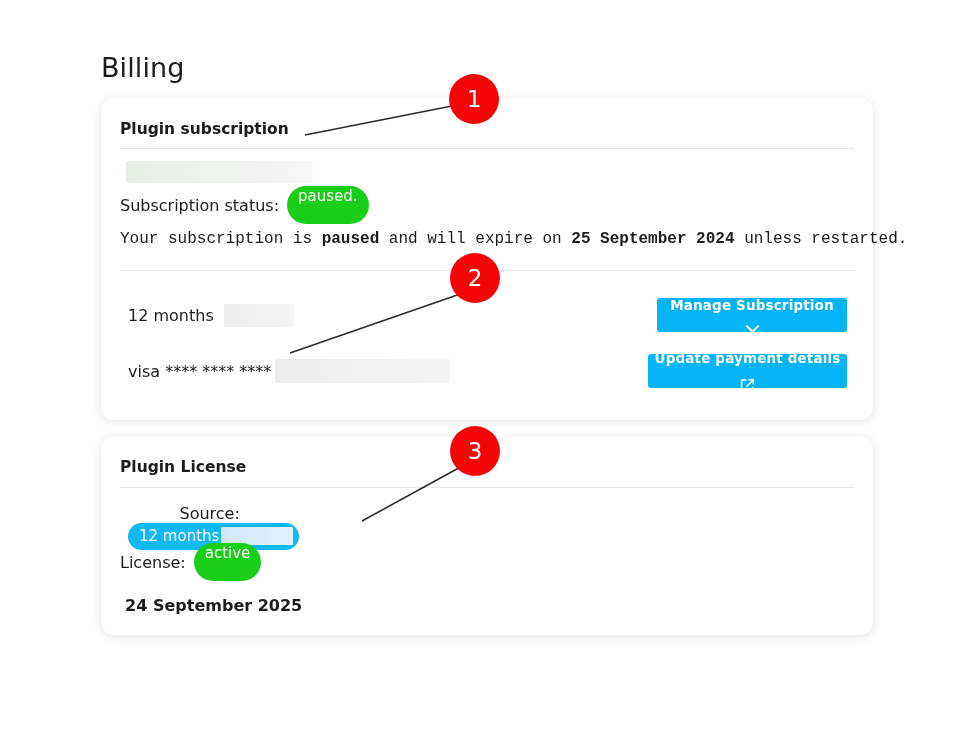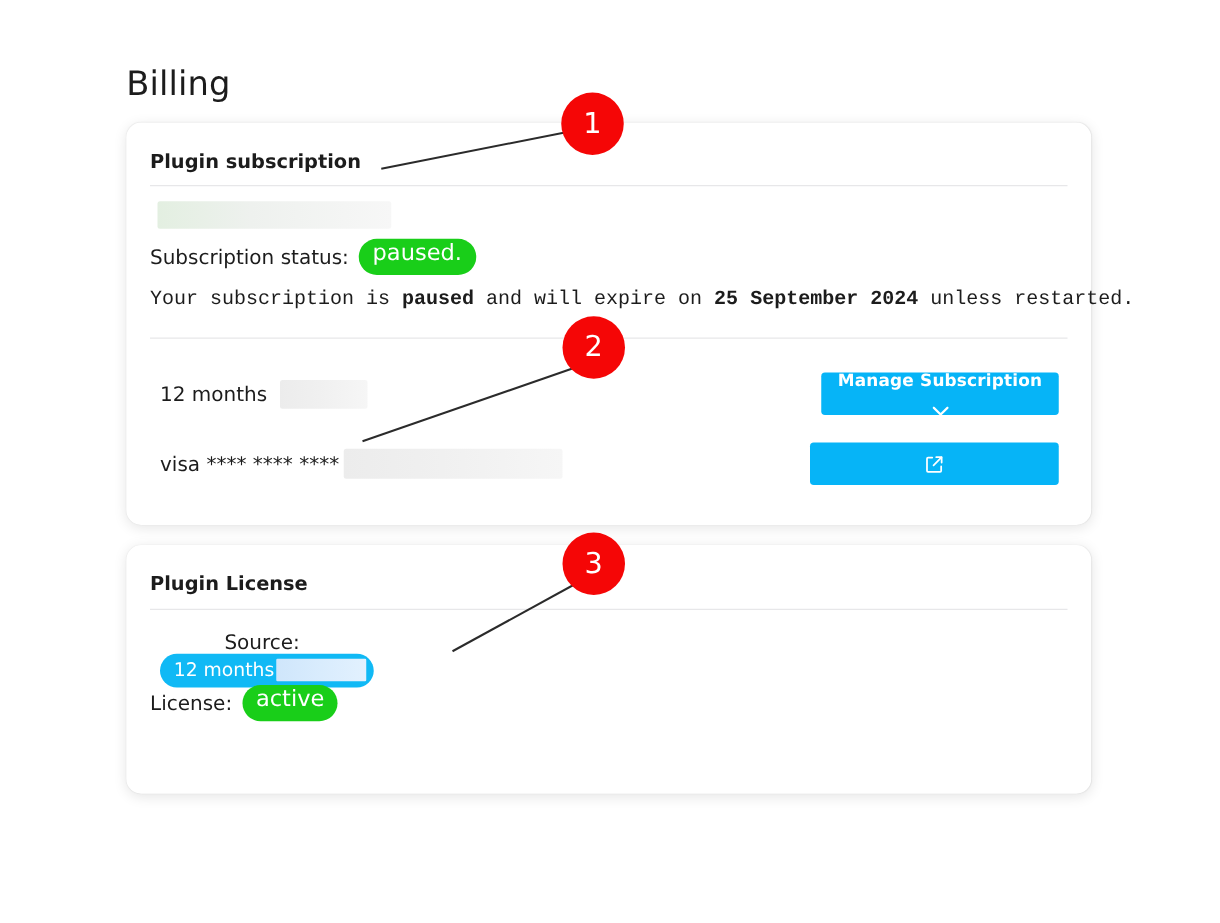--- a/index.html
+++ b/index.html
@@ -88,24 +88,24 @@
     background: linear-gradient(90deg,#cfe6fb 0%, #d9ecfd 50%, #e2f1fe 100%);
     border-radius: 1px;
   }
 
   
   .badge {
     display: inline-flex;
     align-items: center;
     justify-content: center;
     border-radius: 999px;
-    font-size: 18px;
+    font-size: 15px;
     font-weight: 400;
     color: #ffffff;
-    padding: 3px 11px 8px 11px;
+    padding: 3px 11px 20px 11px;
     line-height: 1;
   }
   .badge-green { background: #19ce19; }
   .pill-source {
     display: inline-flex;
     align-items: center;
     border-radius: 999px;
     background: #10b9f5;
     color: #ffffff;
     font-size: 15px;
@@ -217,20 +217,21 @@
     <button class="btn" id="btn-manage">
       <span>Manage Subscription</span>
       <span>
         <svg width="13" height="8" viewBox="0 0 13 8" fill="none">
           <path d="M1 1.2L6.5 6.6L12 1.2" stroke="#ffffff" stroke-width="1.9" stroke-linecap="round" stroke-linejoin="round"></path>
         </svg>
       </span>
     </button>
 
     <button class="btn" id="btn-update">
+      <span>Update payment details</span>
       <span>
         <svg width="15" height="15" viewBox="0 0 16 16" fill="none">
           <path d="M6.2 2.2H2.6C2.05 2.2 1.7 2.6 1.7 3.1V13.4C1.7 13.9 2.05 14.3 2.6 14.3H12.9C13.4 14.3 13.8 13.9 13.8 13.4V9.8" stroke="#ffffff" stroke-width="1.5" stroke-linecap="round" stroke-linejoin="round"></path>
           <path d="M9.6 1.9H14.2V6.5" stroke="#ffffff" stroke-width="1.5" stroke-linecap="round" stroke-linejoin="round"></path>
           <path d="M7.3 8.8L14.0 2.1" stroke="#ffffff" stroke-width="1.5" stroke-linecap="round"></path>
         </svg>
       </span>
     </button>
   </div>
 
@@ -248,20 +249,21 @@
       </span>
     </div>
 
     <div class="row" style="top:112px; height:28px;">
       <span class="lbl">License:</span>
       <span class="badge badge-green" style="margin-left:8px;">active</span>
     </div>
 
     <div class="row" style="top:155px; height:28px;">
       <span>&nbsp;</span>
+      <b>24 September 2025</b>
     </div>
   </div>
 
   <div id="callouts">
     <svg width="976" height="738" style="position:absolute;left:0;top:0;">
       <line x1="305" y1="135" x2="462" y2="104" stroke="#2b2b2b" stroke-width="1.6"></line>
       <line x1="290" y1="353" x2="466" y2="292" stroke="#2b2b2b" stroke-width="1.6"></line>
       <line x1="362" y1="521" x2="466" y2="464" stroke="#2b2b2b" stroke-width="1.6"></line>
     </svg>
 

